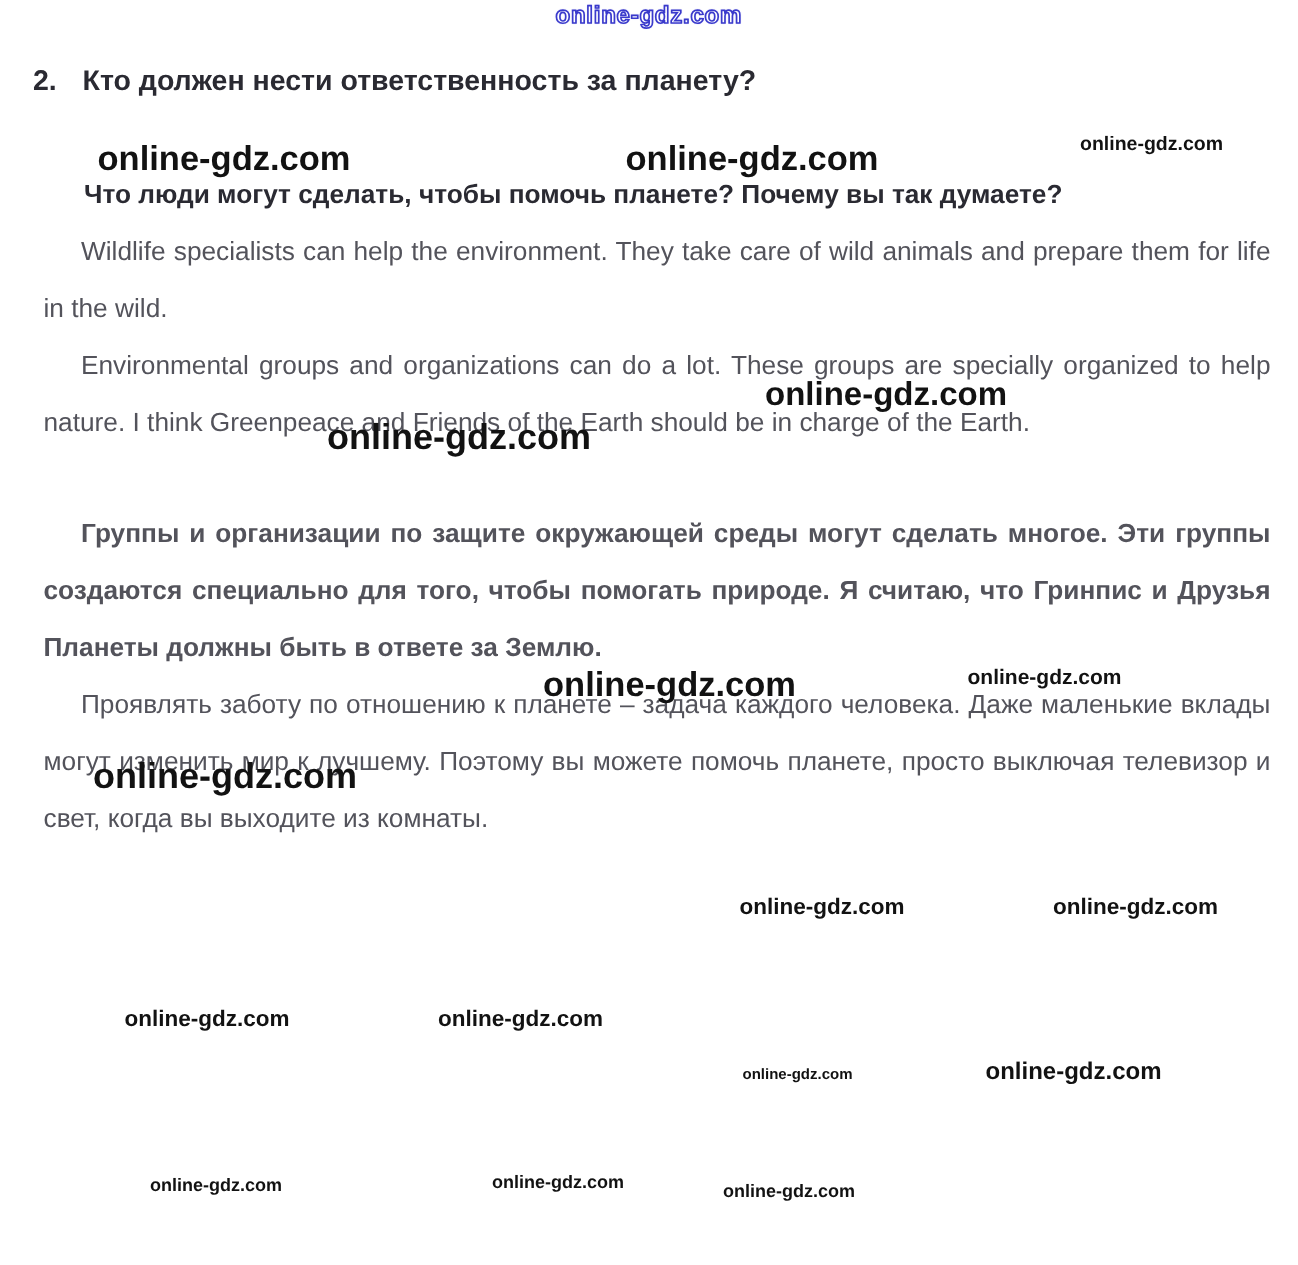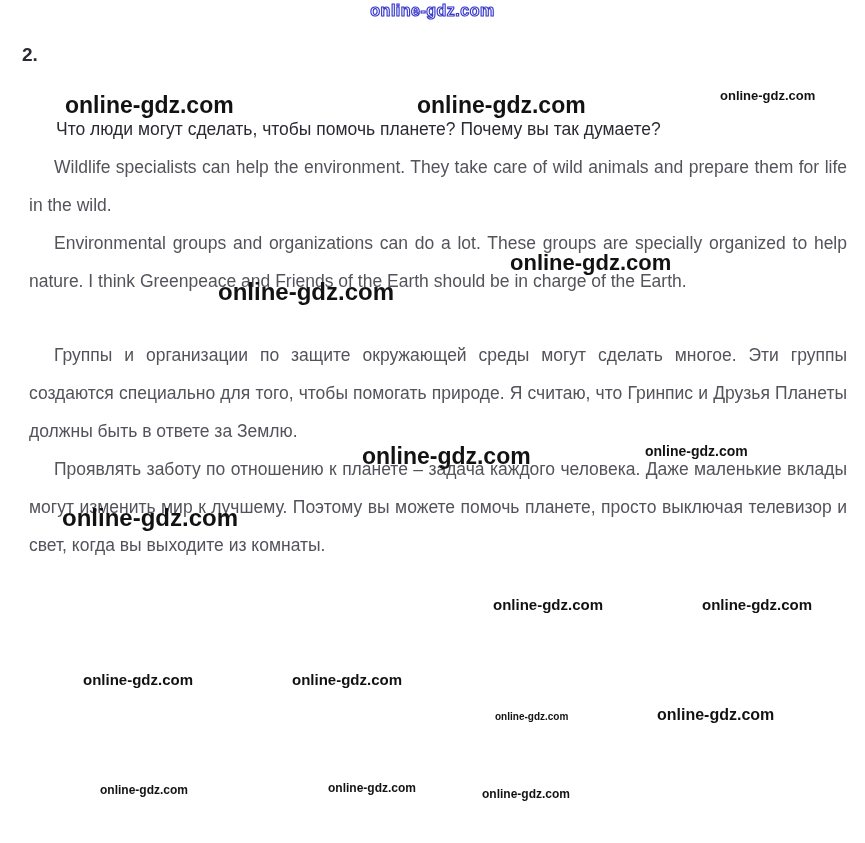--- a/index.html
+++ b/index.html
@@ -30,24 +30,24 @@
   }
   .heading .num { width: 33px; flex: none; }
 
   .content {
     position: absolute; top: 110px; left: 29px; width: 818px;
     font-size: 17.5px; line-height: 38px; color: #53535b;
     text-align: justify;
   }
   .content p { margin: 0; text-indent: 25px; }
   .content p.question {
-    font-weight: 400; color: #2a2a32;
+    font-weight: 700; color: #2a2a32;
     margin-left: 27px; text-indent: 0;
   }
-  .content .ru-gap { margin-top: 36px; }
+  .content .ru-gap { margin-top: 36px; font-weight: bold; }
 
   
   .wm {
     position: absolute;
     font-weight: 700; color: #121212;
     white-space: nowrap; line-height: 1;
   }
   .wm1  { left: 65px;  top: 94px;  font-size: 23px; }
   .wm2  { left: 417px; top: 94px;  font-size: 23px; }
   .wm3  { left: 720px; top: 89px;  font-size: 13px; }
@@ -68,20 +68,21 @@
 </style>
 </head>
 <body>
 
 <div class="page">
 
   <div class="wm-top">online-gdz.com</div>
 
   <div class="heading">
     <span class="num">2.</span>
+    <span>Кто должен нести ответственность за планету?</span>
   </div>
 
   <div class="content">
     <p class="question">Что люди могут сделать, чтобы помочь планете? Почему вы так думаете?</p>
     <p>Wildlife specialists can help the environment. They take care of wild animals and prepare them for life in the wild.</p>
     <p>Environmental groups and organizations can do a lot. These groups are specially organized to help nature. I think Greenpeace and Friends of the Earth should be in charge of the Earth.</p>
     <p class="ru-gap">Группы и организации по защите окружающей среды могут сделать многое. Эти группы создаются специально для того, чтобы помогать природе. Я считаю, что Гринпис и Друзья Планеты должны быть в ответе за Землю.</p>
     <p>Проявлять заботу по отношению к планете – задача каждого человека. Даже маленькие вклады могут изменить мир к лучшему. Поэтому вы можете помочь планете, просто выключая телевизор и свет, когда вы выходите из комнаты.</p>
   </div>
 

